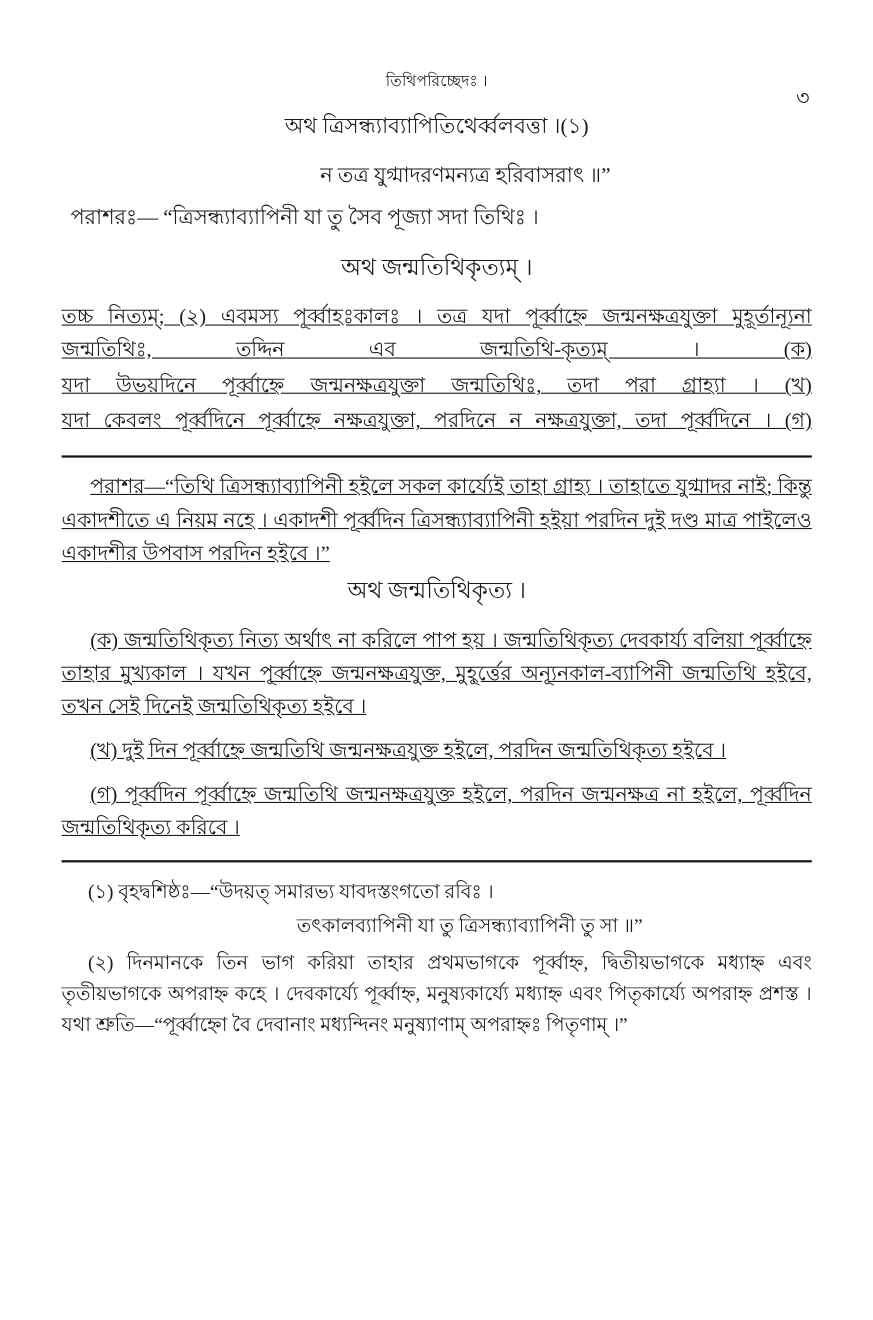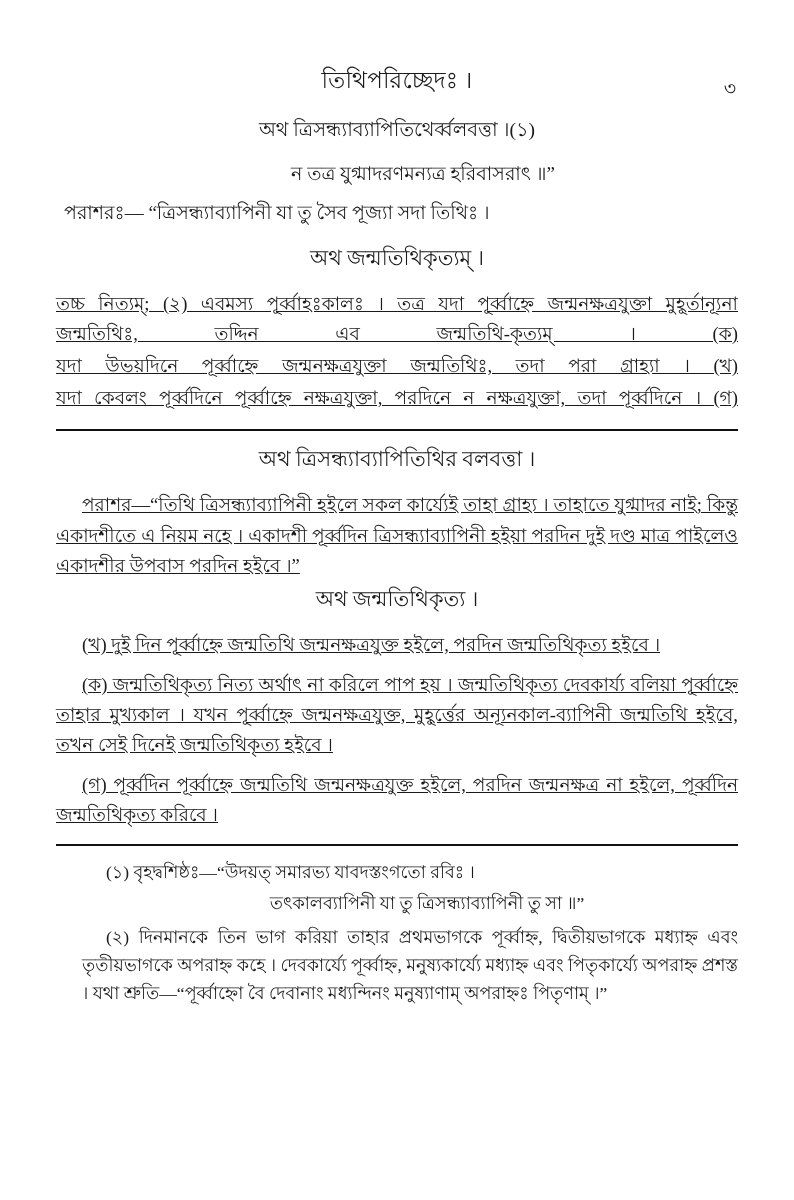--- a/index.html
+++ b/index.html
@@ -25,21 +25,21 @@
     position: absolute;
     top: 74px;
     right: 58px;
     font-size: 19px;
     color: #111;
   }
   .just { text-align: justify; text-align-last: left; }
 
   .title-line {
     text-align: center;
-    font-size: 23px;
+    font-size: 14px;
     letter-spacing: 0.2px;
     margin: 0 0 14px 0;
   }
   .subtitle-line {
     text-align: center;
     font-size: 19.5px;
     margin: 0 0 12px 0;
   }
   .verse {
     font-size: 19px;
@@ -74,21 +74,21 @@
     text-align: center;
     font-size: 21px;
     margin: 0 0 12px 0;
   }
   .block { margin-bottom: 10px; }
   .fnote {
     font-size: 17.6px;
     line-height: 1.6;
     margin: 0 0 2px 0;
   }
-  .fnote.indent { text-indent: 24px; margin-left: 26px; }
+  .fnote.indent { text-indent: 24px; }
 
   
   .watermark {
     position: absolute;
     left: 50%;
     top: 596px;
     transform: translateX(-50%);
     width: 430px;
     height: 96px;
     pointer-events: none;
@@ -163,28 +163,27 @@
   <div class="verse l1">পরাশরঃ— “ত্রিসন্ধ্যাব্যাপিনী যা তু সৈব পূজ্যা সদা তিথিঃ ।</div>
 
   <div class="sec-head" style="margin-top:12px;">অথ জন্মতিথিকৃত্যম্ ।</div>
 
   <div class="para spread">তচ্চ নিত্যম্; (২) এবমস্য পূর্ব্বাহঃকালঃ । তত্র যদা পূর্ব্বাহ্নে জন্মনক্ষত্রযুক্তা মুহূর্তান্যূনা জন্মতিথিঃ, তদ্দিন এব জন্মতিথি-কৃত্যম্ । (ক)</div>
   <div class="para spread">যদা উভয়দিনে পূর্ব্বাহ্নে জন্মনক্ষত্রযুক্তা জন্মতিথিঃ, তদা পরা গ্রাহ্যা । (খ)</div>
   <div class="para spread">যদা কেবলং পূর্ব্বদিনে পূর্ব্বাহ্নে নক্ষত্রযুক্তা, পরদিনে ন নক্ষত্রযুক্তা, তদা পূর্ব্বদিনে । (গ)</div>
 
   <hr class="rule">
 
-  <div class="sec-head">অথ ত্রিসন্ধ্যাব্যাপিতিথির বলবত্তা ।</div>
 
   <div class="para just indent">পরাশর—“তিথি ত্রিসন্ধ্যাব্যাপিনী হইলে সকল কার্য্যেই তাহা গ্রাহ্য । তাহাতে যুগ্মাদর নাই; কিন্তু একাদশীতে এ নিয়ম নহে । একাদশী পূর্ব্বদিন ত্রিসন্ধ্যাব্যাপিনী হইয়া পরদিন দুই দণ্ড মাত্র পাইলেও একাদশীর উপবাস পরদিন হইবে ।”</div>
 
   <div class="sec-head" style="margin-top:0;">অথ জন্মতিথিকৃত্য ।</div>
 
+  <div class="para just indent block">(ক) জন্মতিথিকৃত্য নিত্য অর্থাৎ না করিলে পাপ হয় । জন্মতিথিকৃত্য দেবকার্য্য বলিয়া পূর্ব্বাহ্নে তাহার মুখ্যকাল । যখন পূর্ব্বাহ্নে জন্মনক্ষত্রযুক্ত, মুহূর্ত্তের অন্যূনকাল-ব্যাপিনী জন্মতিথি হইবে, তখন সেই দিনেই জন্মতিথিকৃত্য হইবে ।</div>
   <div class="para just indent block">(খ) দুই দিন পূর্ব্বাহ্নে জন্মতিথি জন্মনক্ষত্রযুক্ত হইলে, পরদিন জন্মতিথিকৃত্য হইবে ।</div>
-  <div class="para just indent block">(ক) জন্মতিথিকৃত্য নিত্য অর্থাৎ না করিলে পাপ হয় । জন্মতিথিকৃত্য দেবকার্য্য বলিয়া পূর্ব্বাহ্নে তাহার মুখ্যকাল । যখন পূর্ব্বাহ্নে জন্মনক্ষত্রযুক্ত, মুহূর্ত্তের অন্যূনকাল-ব্যাপিনী জন্মতিথি হইবে, তখন সেই দিনেই জন্মতিথিকৃত্য হইবে ।</div>
   <div class="para just indent block">(গ) পূর্ব্বদিন পূর্ব্বাহ্নে জন্মতিথি জন্মনক্ষত্রযুক্ত হইলে, পরদিন জন্মনক্ষত্র না হইলে, পূর্ব্বদিন জন্মতিথিকৃত্য করিবে ।</div>
 
   <hr class="rule thin">
 
   <div class="fnote indent">(১) বৃহদ্বশিষ্ঠঃ—“উদয়ত্ সমারভ্য যাবদস্তংগতো রবিঃ ।</div>
   <div class="fnote" style="text-align:center; padding-left:60px;">তৎকালব্যাপিনী যা তু ত্রিসন্ধ্যাব্যাপিনী তু সা ॥”</div>
 
   <div class="fnote indent just" style="margin-top:6px;">(২) দিনমানকে তিন ভাগ করিয়া তাহার প্রথমভাগকে পূর্ব্বাহ্ন, দ্বিতীয়ভাগকে মধ্যাহ্ন এবং তৃতীয়ভাগকে অপরাহ্ন কহে । দেবকার্য্যে পূর্ব্বাহ্ন, মনুষ্যকার্য্যে মধ্যাহ্ন এবং পিতৃকার্য্যে অপরাহ্ন প্রশস্ত । যথা শ্রুতি—“পূর্ব্বাহ্নো বৈ দেবানাং মধ্যন্দিনং মনুষ্যাণাম্ অপরাহ্নঃ পিতৃণাম্ ।”</div>
 
 

